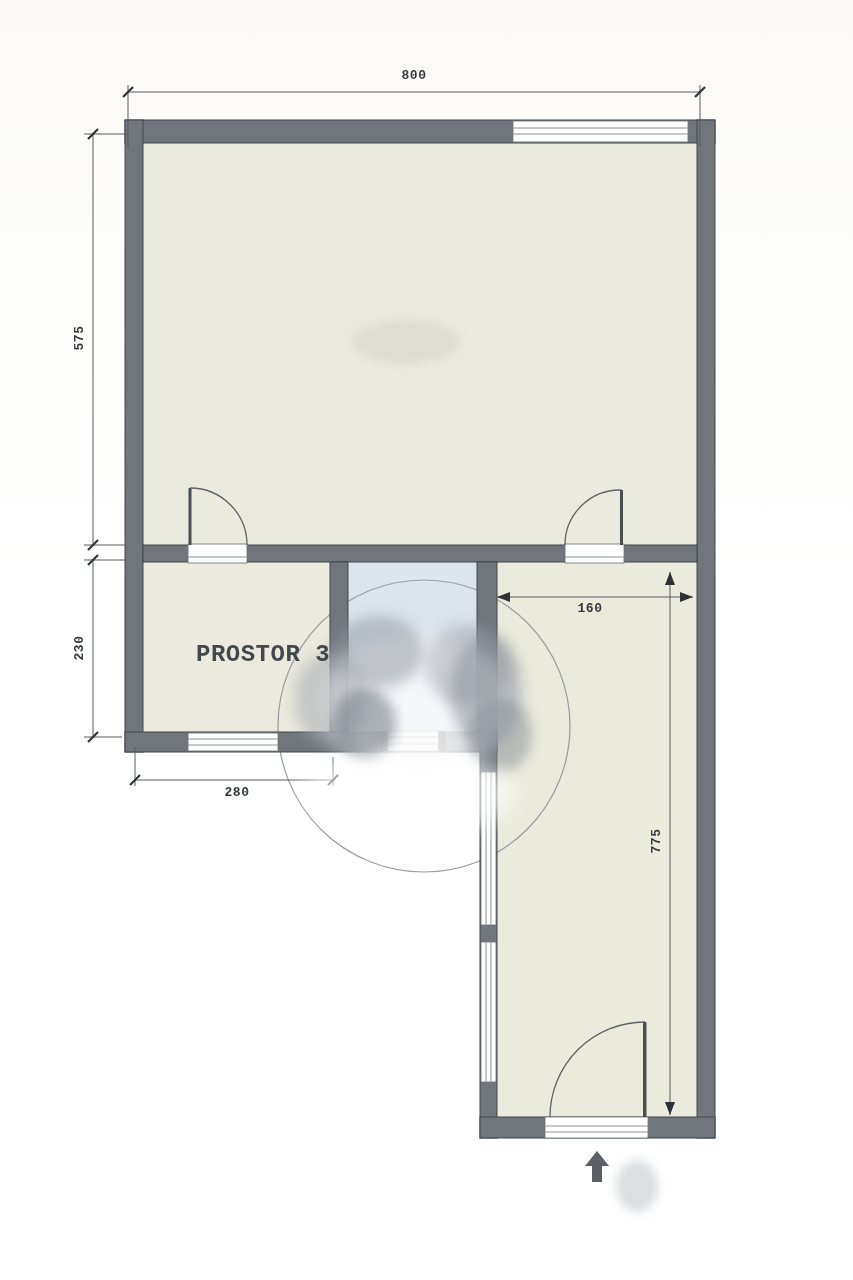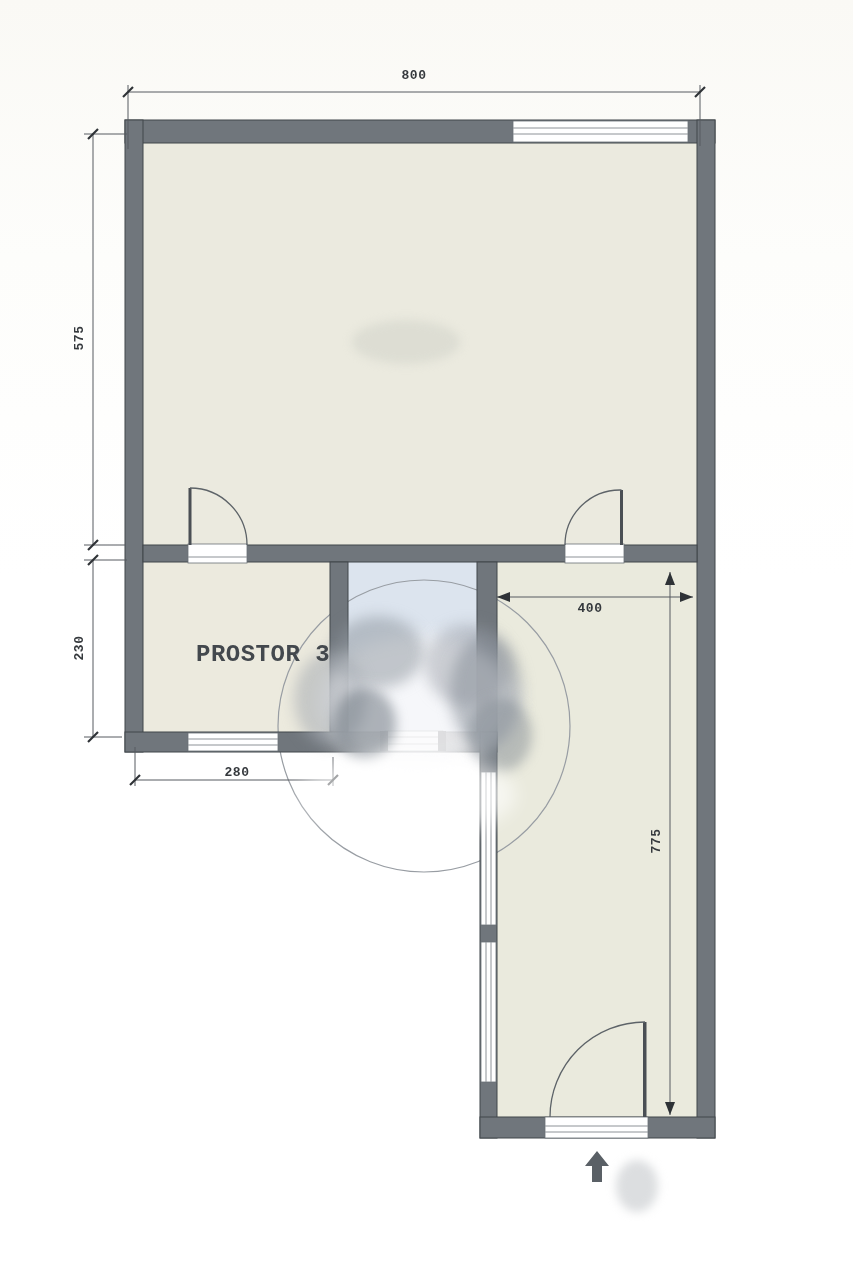--- a/index.html
+++ b/index.html
@@ -152,19 +152,19 @@
   <div class="smudge" style="left:334px;top:688px;width:62px;height:72px;background:rgba(112,120,130,0.55);filter:blur(6px);"></div>
   <div class="smudge" style="left:450px;top:636px;width:72px;height:112px;background:rgba(130,138,147,0.5);filter:blur(7px);"></div>
   <div class="smudge" style="left:468px;top:698px;width:64px;height:74px;background:rgba(122,130,140,0.45);filter:blur(6px);"></div>
   <div class="smudge" style="left:300px;top:752px;width:216px;height:86px;background:rgba(255,255,255,0.6);filter:blur(9px);"></div>
   <div class="smudge" style="left:352px;top:320px;width:108px;height:44px;background:rgba(203,206,198,0.45);filter:blur(5px);"></div>
   <div class="smudge" style="left:616px;top:1160px;width:42px;height:52px;background:rgba(192,195,199,0.55);filter:blur(5px);"></div>
 
   <div class="dim-label" style="left:414px;top:75px;">800</div>
   <div class="dim-label vert" style="left:79px;top:338px;">575</div>
   <div class="dim-label vert" style="left:79px;top:648px;">230</div>
-  <div class="dim-label" style="left:237px;top:772px;">280</div>
-  <div class="dim-label" style="left:590px;top:608px;">400</div>
+  <div class="dim-label" style="left:237px;top:792px;">280</div>
+  <div class="dim-label" style="left:590px;top:608px;">160</div>
   <div class="dim-label vert" style="left:656px;top:841px;">775</div>
 
   <div class="room-label" style="left:196px;top:641px;">PROSTOR 3</div>
 
 </div>
 
 </body></html>

